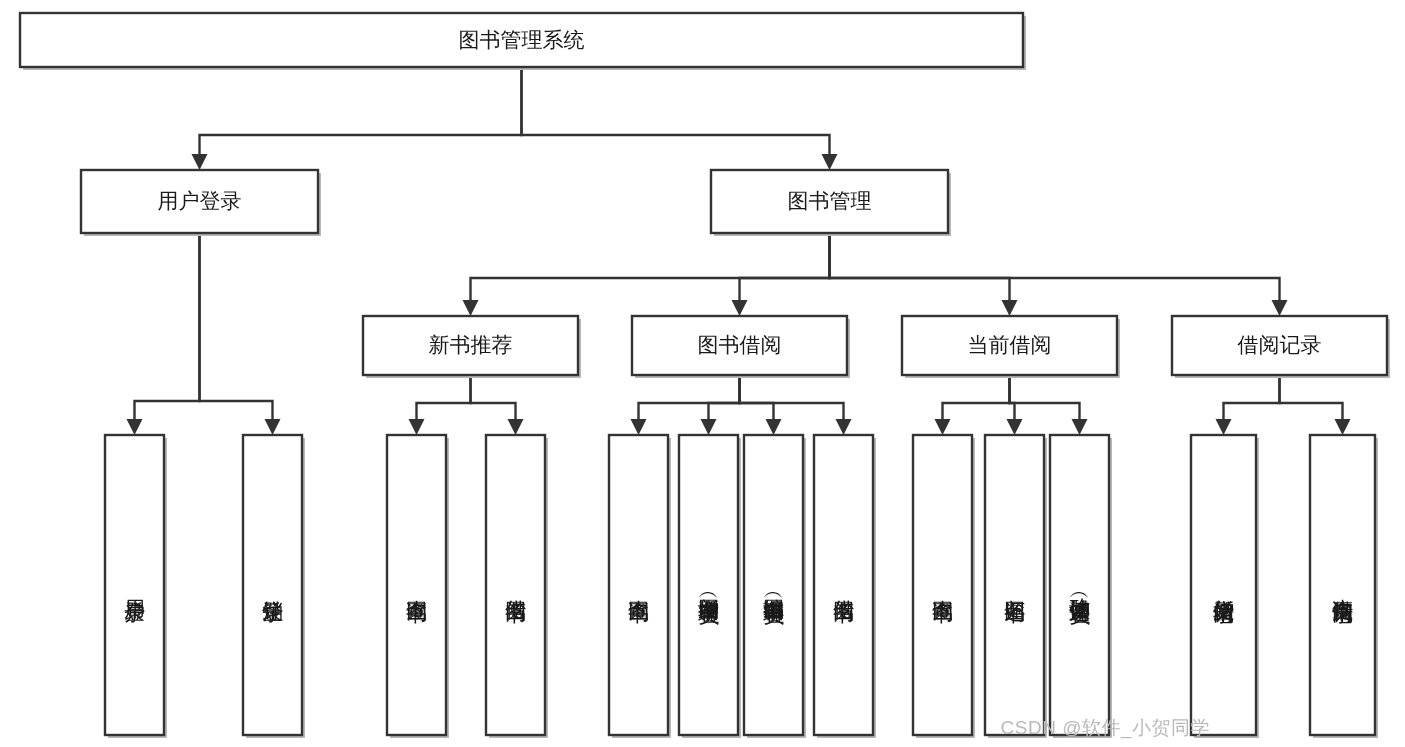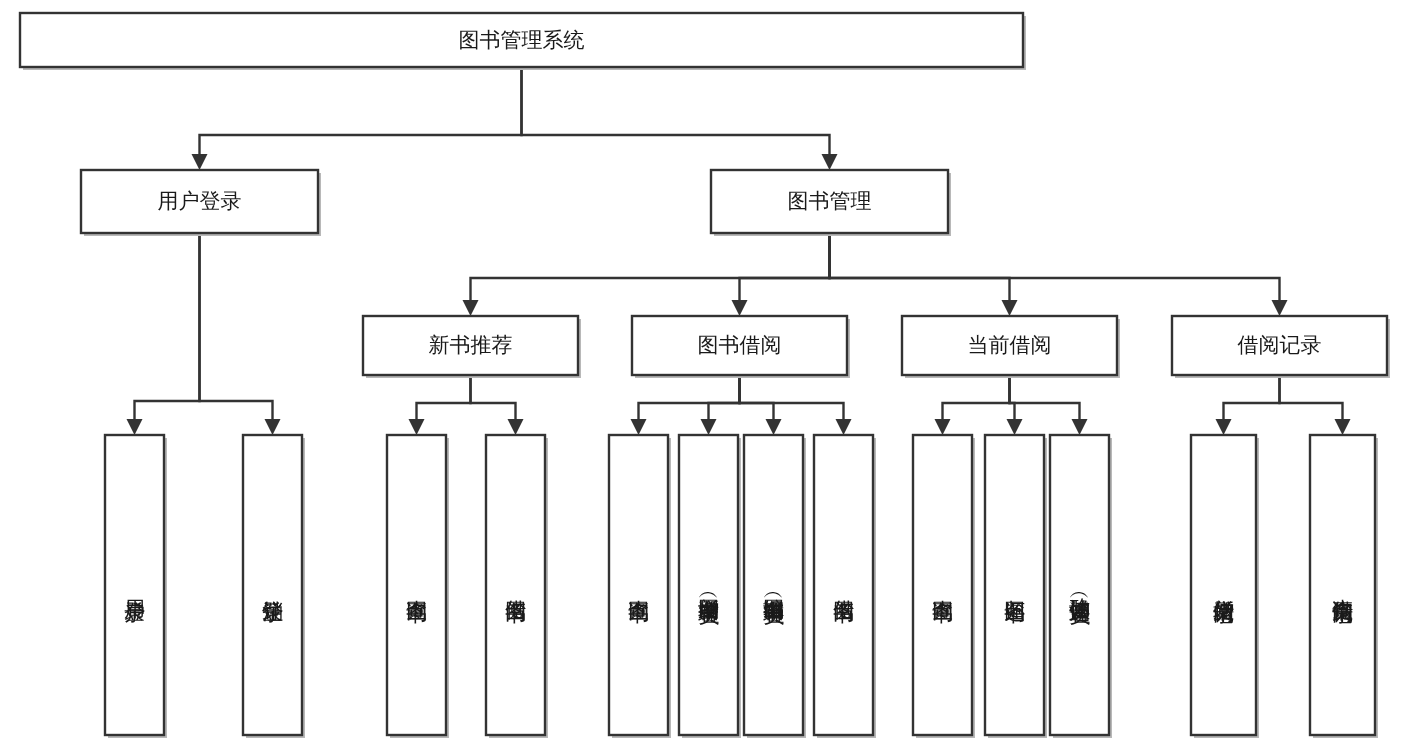--- a/index.html
+++ b/index.html
@@ -226,14 +226,15 @@
       <div class="leaf-label-wrap" style="left: 679px; top: 435px; width: 59px; height: 300px;">新增图书（管理员）</div>
       <div class="leaf-label-wrap" style="left: 744px; top: 435px; width: 59px; height: 300px;">编辑图书（管理员）</div>
       <div class="leaf-label-wrap" style="left: 814px; top: 435px; width: 59px; height: 300px;">借阅图书</div>
       <div class="leaf-label-wrap" style="left: 913px; top: 435px; width: 59px; height: 300px;">查询图书</div>
       <div class="leaf-label-wrap" style="left: 985px; top: 435px; width: 59px; height: 300px;">归还图书</div>
       <div class="leaf-label-wrap" style="left: 1050px; top: 435px; width: 59px; height: 300px;">确认归还（管理员）</div>
       <div class="leaf-label-wrap" style="left: 1191px; top: 435px; width: 65px; height: 300px;">新增借阅记录</div>
       <div class="leaf-label-wrap" style="left: 1310px; top: 435px; width: 65px; height: 300px;">查询借阅记录</div>
     </div>
 
+  <div id="watermark">CSDN @软件_小贺同学</div>
 
 </div>
 
 </body></html>

